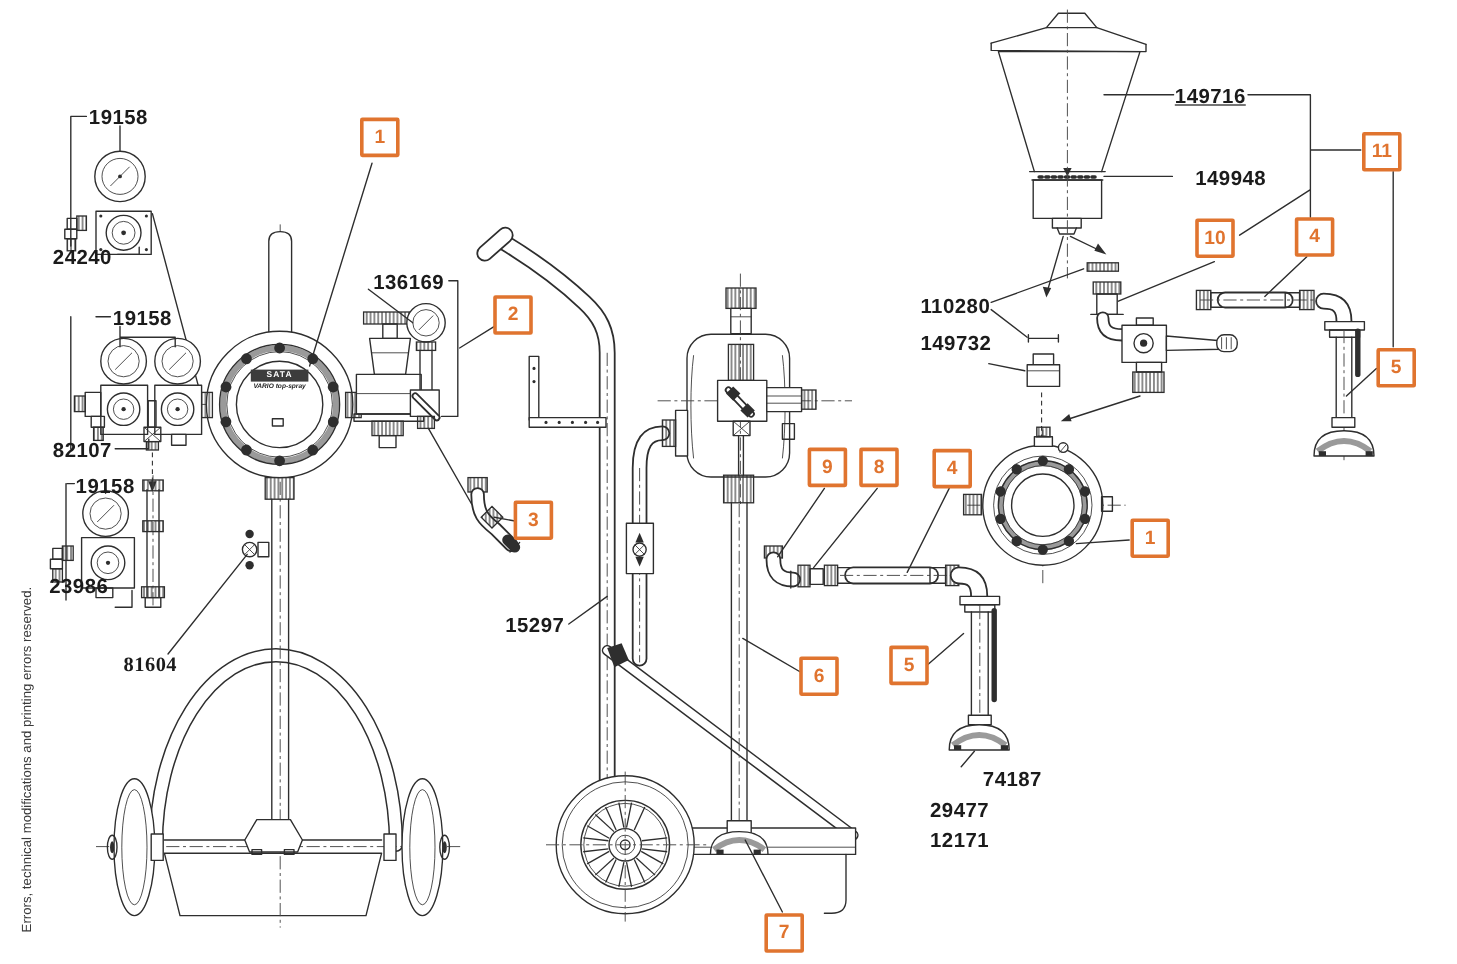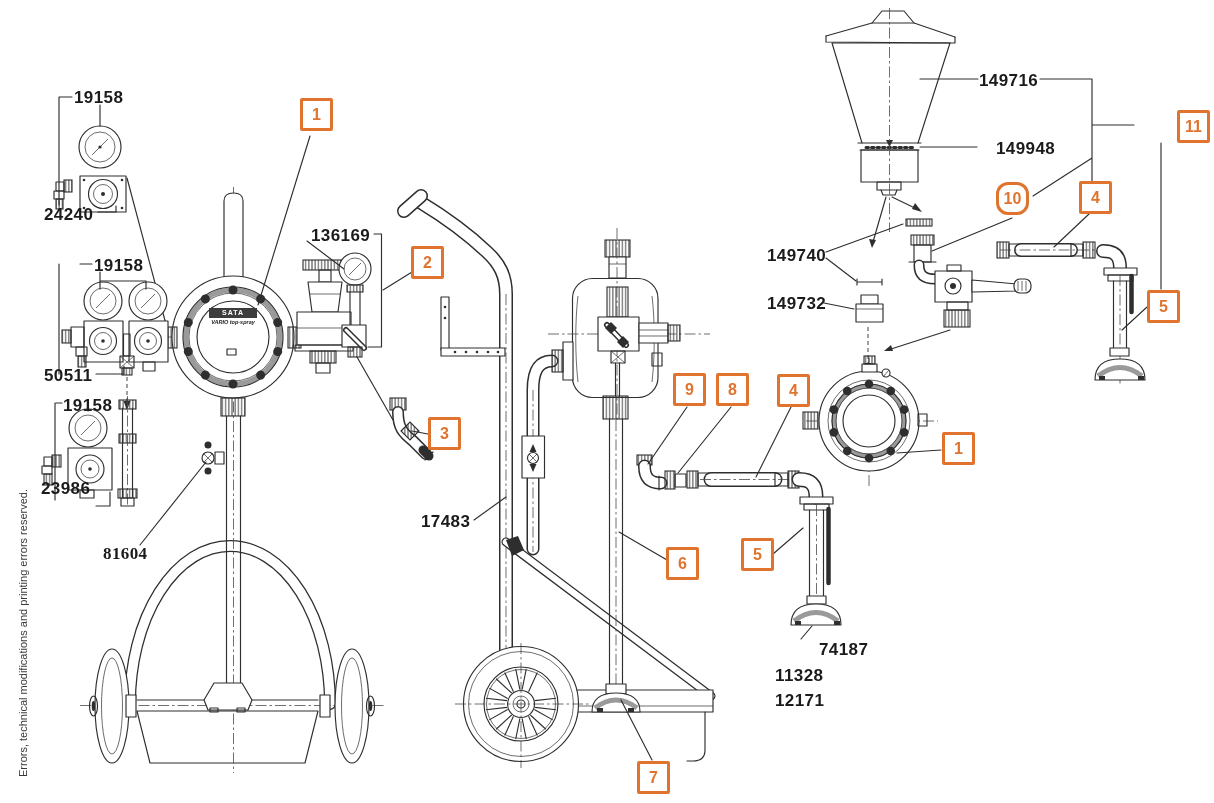--- a/index.html
+++ b/index.html
@@ -460,40 +460,40 @@
 <div>
       <div class="callout" style="left: 300px; top: 98px;">1</div>
       <div class="callout" style="left: 411px; top: 246px;">2</div>
       <div class="callout" style="left: 428px; top: 417px;">3</div>
       <div class="callout" style="left: 673px; top: 373px;">9</div>
       <div class="callout" style="left: 716px; top: 373px;">8</div>
       <div class="callout" style="left: 777px; top: 374px;">4</div>
       <div class="callout" style="left: 666px; top: 547px;">6</div>
       <div class="callout" style="left: 741px; top: 538px;">5</div>
       <div class="callout" style="left: 637px; top: 761px;">7</div>
-      <div class="callout" style="left: 996px; top: 182px; border-radius: 12px;">10</div>
+      <div class="callout" style="left: 996px; top: 182px;">10</div>
       <div class="callout" style="left: 1079px; top: 181px;">4</div>
-      <div class="callout" style="left: 1177px; top: 110px;">11</div>
+      <div class="callout" style="left: 1135px; top: 110px;">11</div>
       <div class="callout" style="left: 1147px; top: 290px;">5</div>
       <div class="callout" style="left: 942px; top: 432px;">1</div>
     </div>
 <div>
       <div class="plabel" style="left: 74px; top: 88px;">19158</div>
       <div class="plabel" style="left: 44px; top: 205px;">24240</div>
       <div class="plabel" style="left: 94px; top: 256px;">19158</div>
-      <div class="plabel" style="left: 44px; top: 366px;">50511</div>
+      <div class="plabel" style="left: 44px; top: 366px;">82107</div>
       <div class="plabel" style="left: 63px; top: 396px;">19158</div>
       <div class="plabel" style="left: 41px; top: 479px;">23986</div>
       <div class="plabel" style="left: 103px; top: 544px; font-family: Liberation Serif, serif;">81604</div>
       <div class="plabel" style="left: 311px; top: 226px;">136169</div>
-      <div class="plabel" style="left: 421px; top: 512px;">17483</div>
-      <div class="plabel" style="left: 979px; top: 71px;">149716</div>
+      <div class="plabel" style="left: 421px; top: 512px;">15297</div>
+      <div class="plabel" style="left: 979px; top: 71px; text-decoration: underline;">149716</div>
       <div class="plabel" style="left: 979px; top: 139px; margin-left: 17px;">149948</div>
-      <div class="plabel" style="left: 767px; top: 246px;">149740</div>
-      <div class="plabel" style="left: 767px; top: 294px;">149732</div>
+      <div class="plabel" style="left: 767px; top: 246px;">110280</div>
+      <div class="plabel" style="left: 767px; top: 277px;">149732</div>
       <div class="plabel" style="left: 775px; top: 640px; margin-left: 44px;">74187</div>
-      <div class="plabel" style="left: 775px; top: 666px;">11328</div>
+      <div class="plabel" style="left: 775px; top: 666px;">29477</div>
       <div class="plabel" style="left: 775px; top: 691px;">12171</div>
     </div>
 
 <div class="note">Errors, technical modifications and printing errors reserved.</div>
 
 </div>
 
 </body></html>

